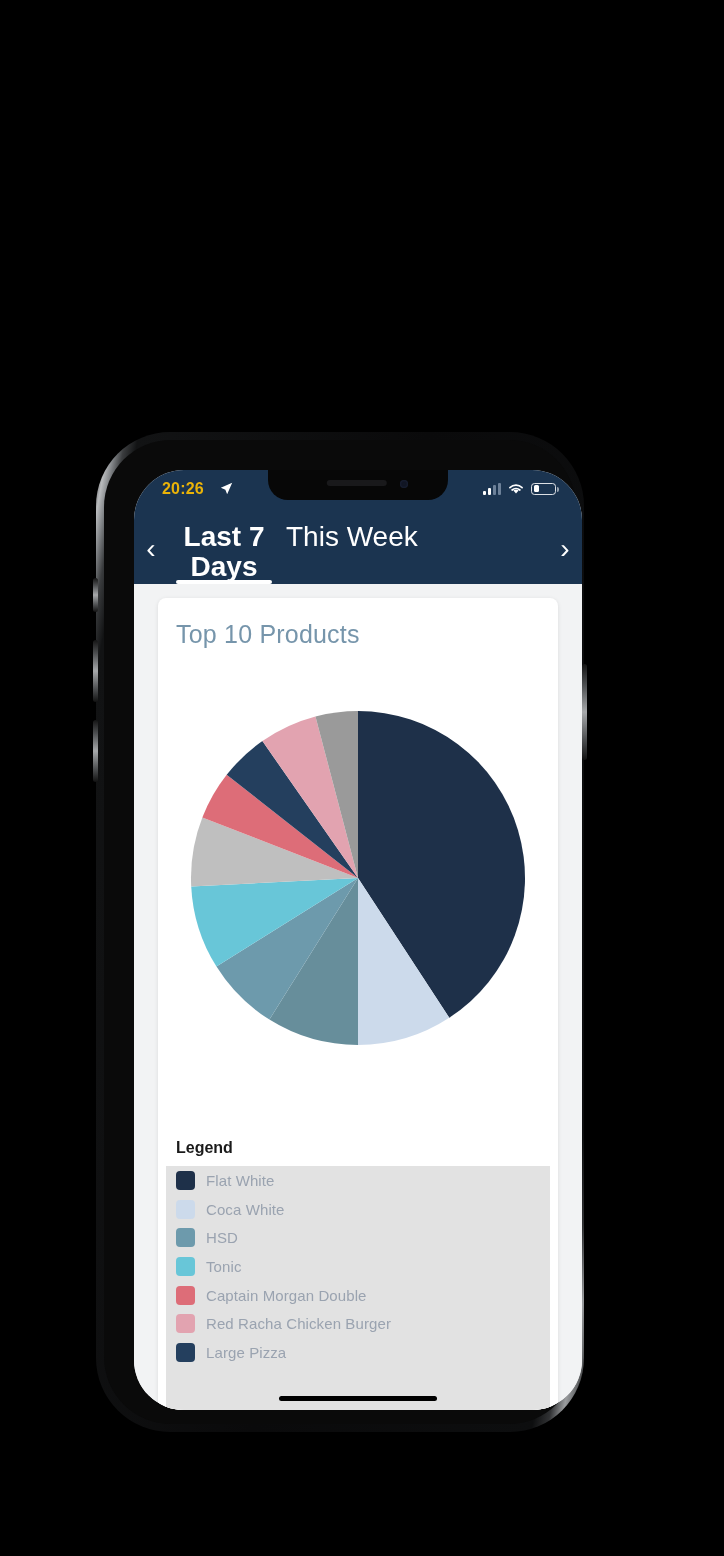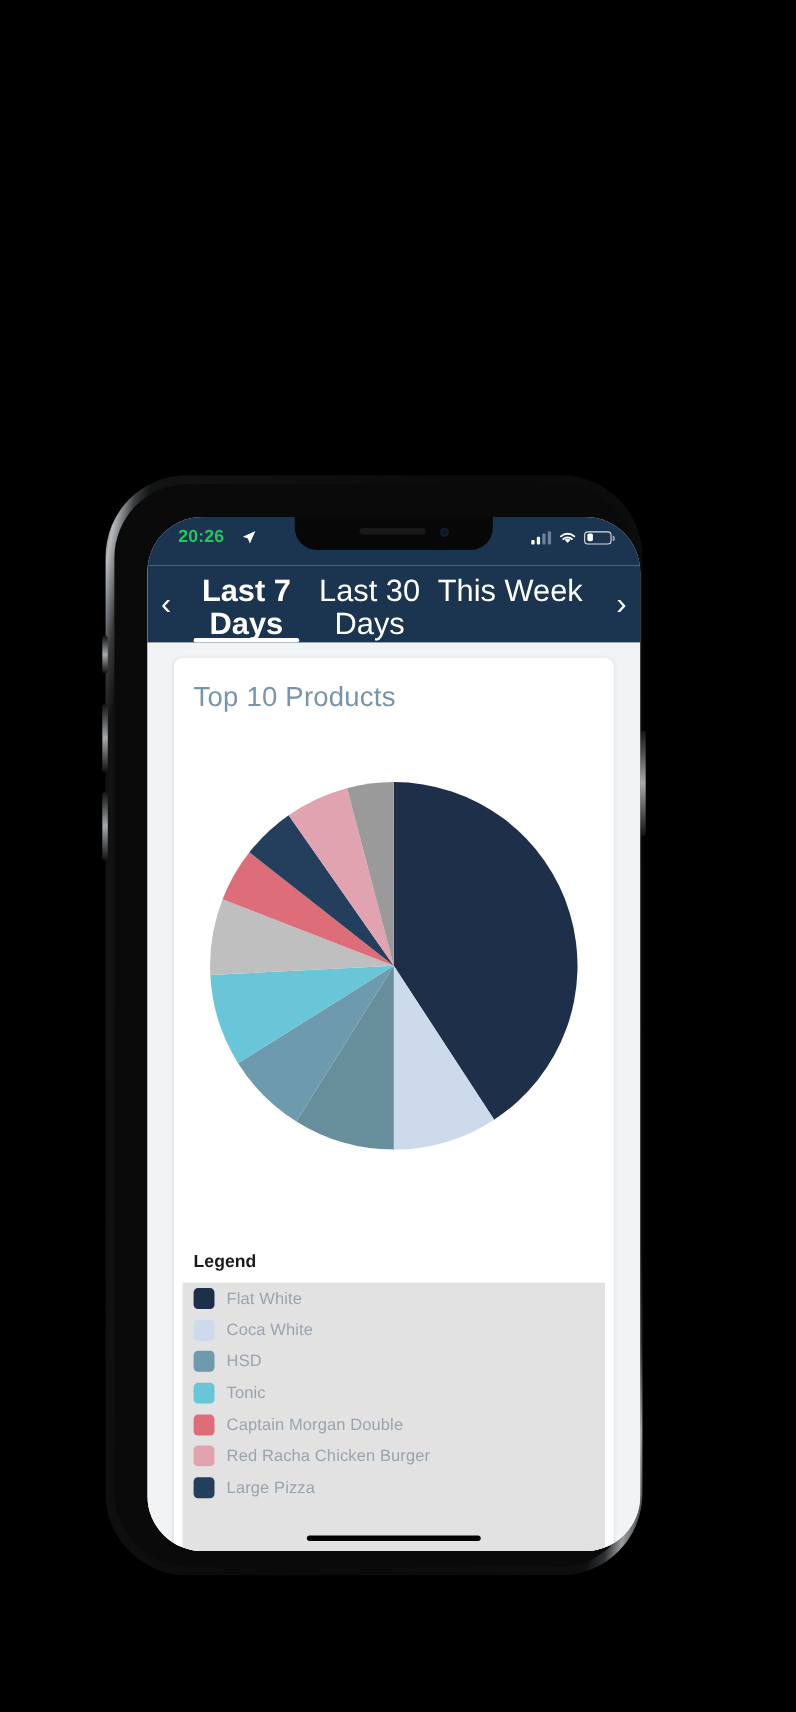--- a/index.html
+++ b/index.html
@@ -72,21 +72,21 @@
   #btn-voldn { left: -3px; top: 288px; width: 5px; height: 62px; }
   #btn-power { right: -3px; top: 232px; width: 5px; height: 96px; }
 
   
   #statusbar {
     position: absolute;
     left: 0; top: 0;
     width: 448px;
     height: 44px;
     background: #1b3450;
-    color: #22c55e;
+    color: #eab308;
     z-index: 6;
   }
   #notch {
     position: absolute;
     left: 50%;
     top: 0;
     transform: translateX(-50%);
     width: 180px;
     height: 30px;
     background: #070707;
@@ -348,23 +348,20 @@
         <div id="camera"></div>
       </div>
 
       <div id="navbar">
         <div class="nav-chevron">‹</div>
         <div id="tabs">
           <div class="tab w2 active">
             <span>Last 7 Days</span>
             <span class="underline"></span>
           </div>
-          <div class="tab w2">
-            <span>Last 30 Days</span>
-          </div>
           <div class="tab w1">
             <span>This Week</span>
           </div>
         </div>
         <div class="nav-chevron">›</div>
       </div>
 
       <div id="page">
         <div id="card">
 

